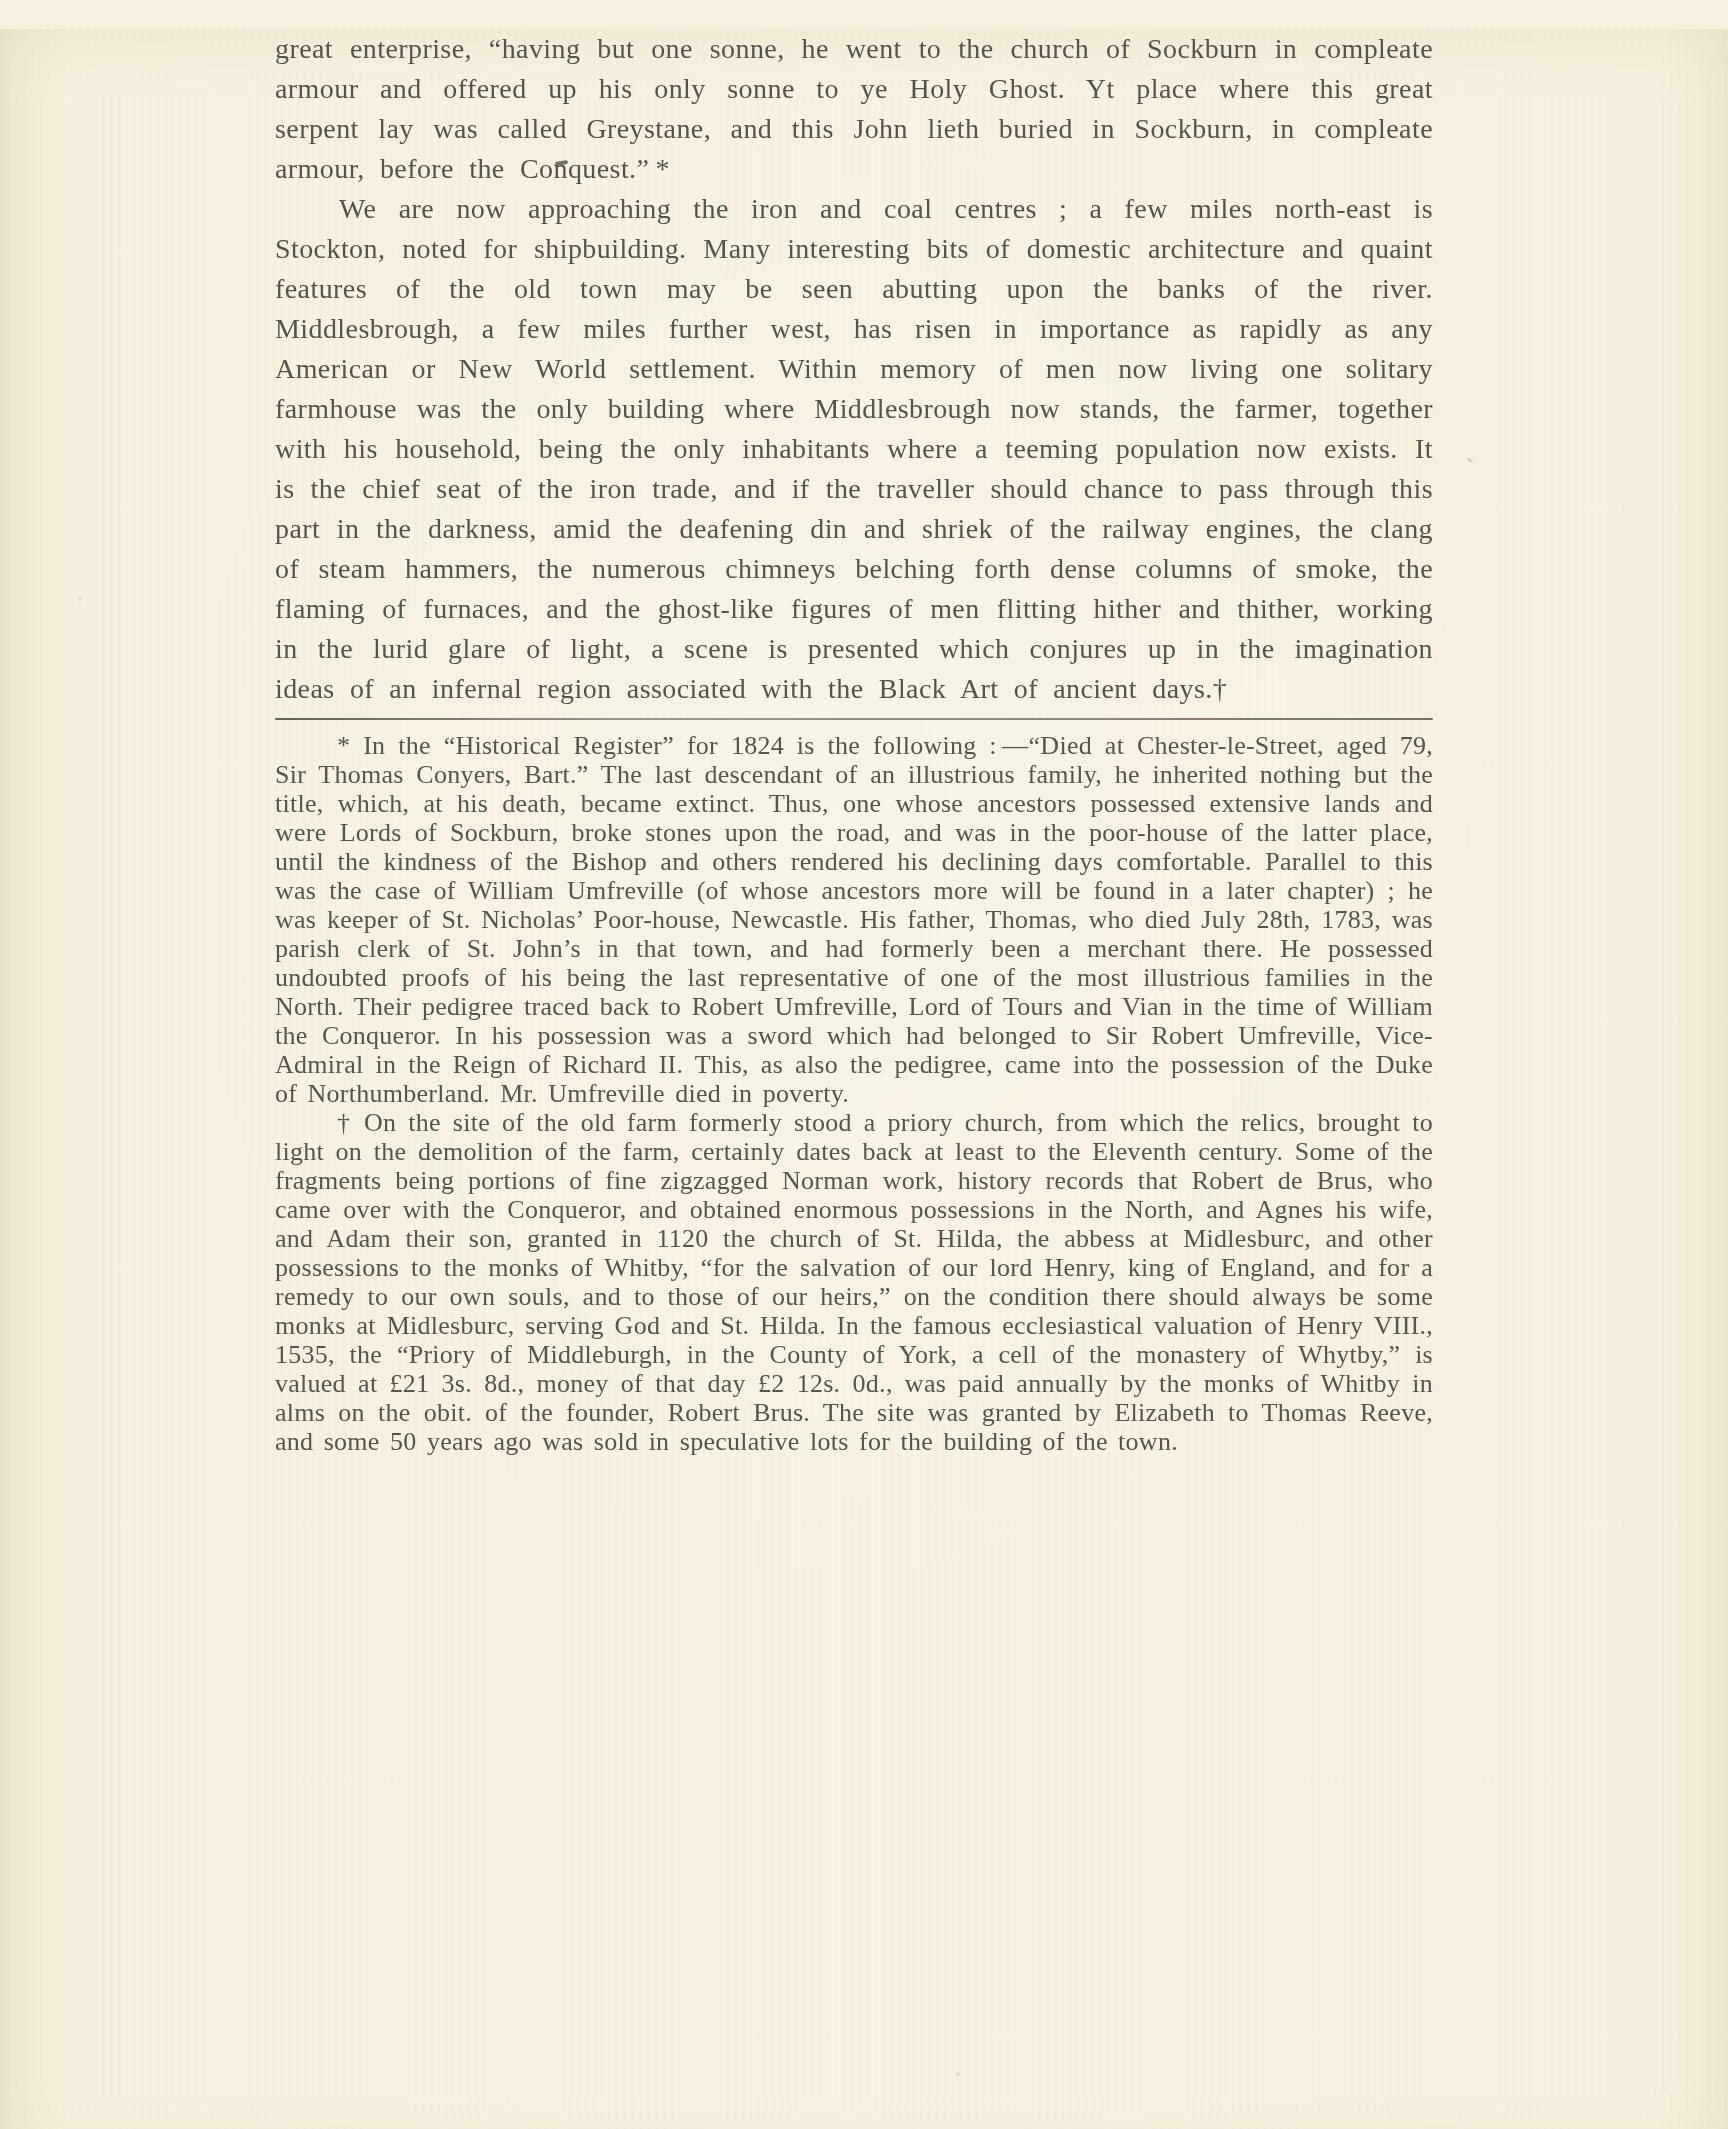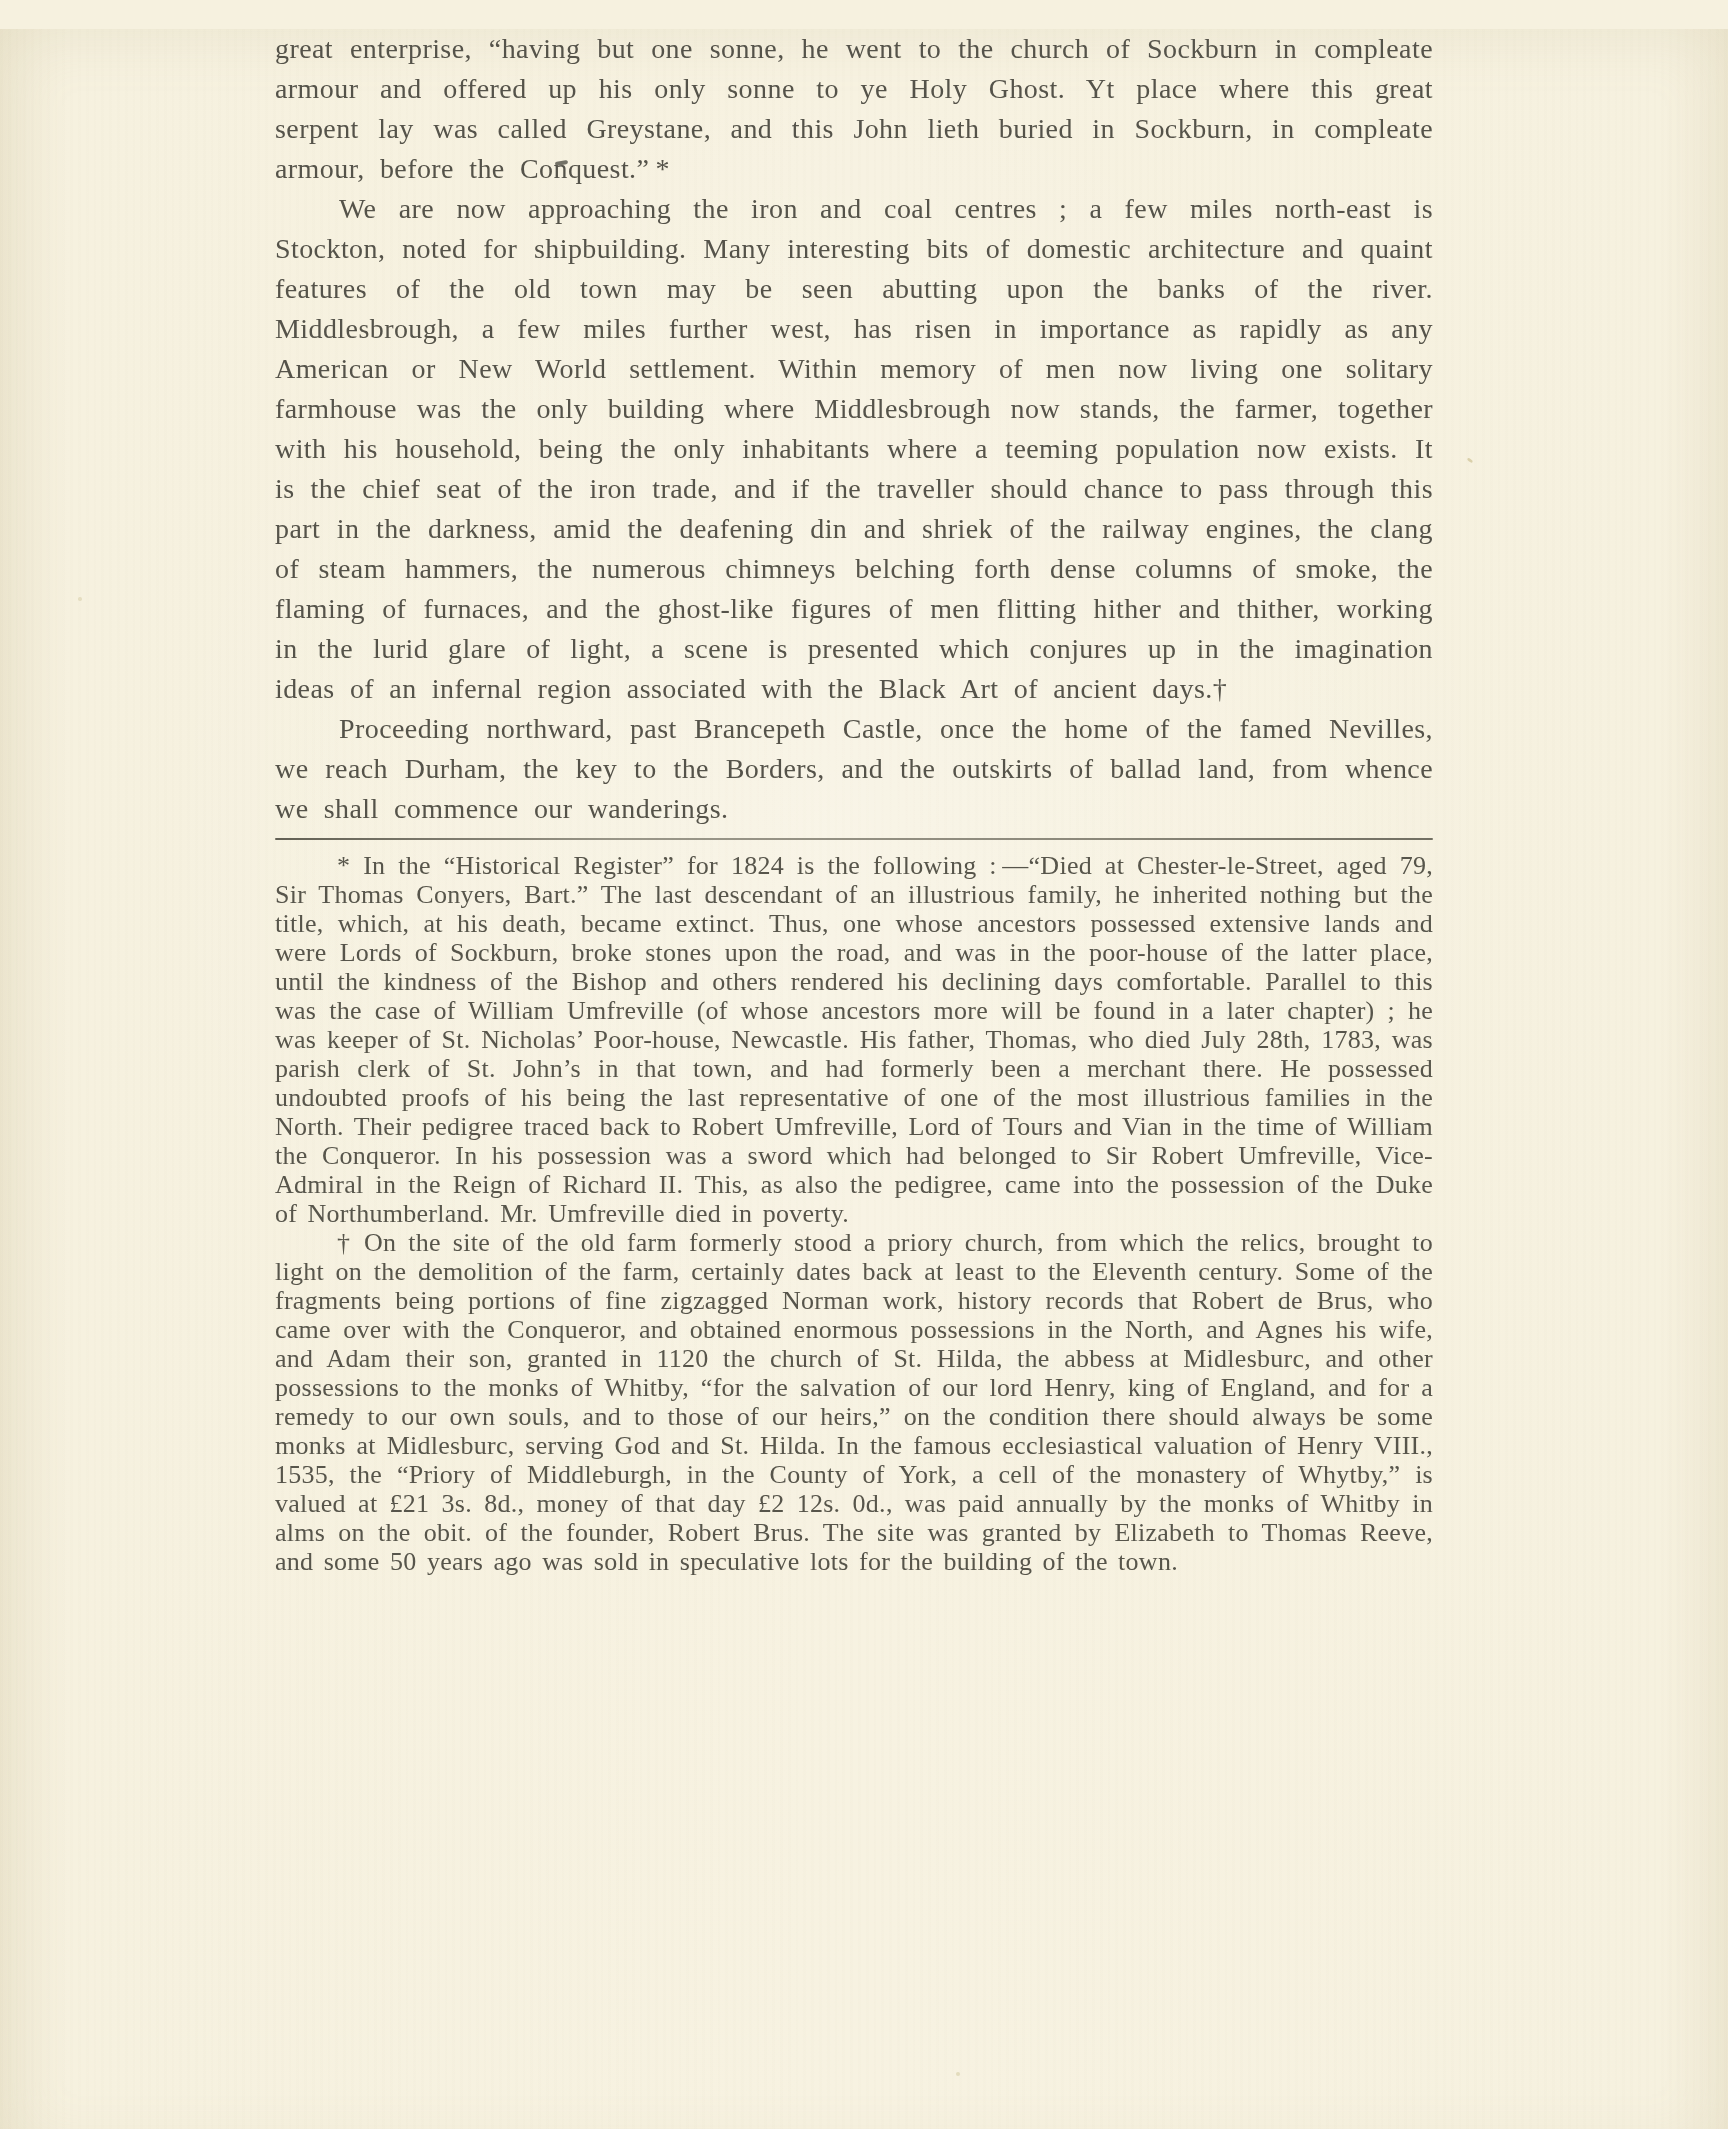--- a/index.html
+++ b/index.html
@@ -114,21 +114,20 @@
 
   <span class="ink-dash"></span>
   <span class="paper-speck speck-1"></span>
   <span class="paper-speck speck-2"></span>
   <span class="paper-speck speck-3"></span>
 
 
   <main class="body-text">
     <p>great enterprise, “having but one sonne, he went to the church of Sockburn in compleate armour and offered up his only sonne to ye Holy Ghost.  Yt place where this great serpent lay was called Greystane, and this John lieth buried in Sockburn, in compleate armour, before the Conquest.” *</p>
     <p class="indented">We are now approaching the iron and coal centres&nbsp;; a few miles north-east is Stockton, noted for shipbuilding.  Many interesting bits of domestic architecture and quaint features of the old town may be seen abutting upon the banks of the river.  Middlesbrough, a few miles further west, has risen in importance as rapidly as any American or New World settlement.  Within memory of men now living one solitary farmhouse was the only building where Middlesbrough now stands, the farmer, together with his household, being the only inhabitants where a teeming population now exists.  It is the chief seat of the iron trade, and if the traveller should chance to pass through this part in the darkness, amid the deafening din and shriek of the railway engines, the clang of steam hammers, the numerous chimneys belching forth dense columns of smoke, the flaming of furnaces, and the ghost-like figures of men flitting hither and thither, working in the lurid glare of light, a scene is presented which conjures up in the imagination ideas of an infernal region associated with the Black Art of ancient days.†</p>
-    <p class="indented">Proceeding northward, past Brancepeth Castle, once the home of the famed Nevilles, we reach Durham, the key to the Borders, and the outskirts of ballad land, from whence we shall commence our wanderings.</p>
   </main>
 
   <hr class="footnote-rule">
 
   <section class="footnotes">
     <p><span>*</span>&nbsp;<span>In the “Historical Register” for 1824 is the following&nbsp;: —“Died at Chester-le-Street, aged 79, Sir Thomas Conyers, Bart.”  The last descendant of an illustrious family, he inherited nothing but the title, which, at his death, became extinct.  Thus, one whose ancestors possessed extensive lands and were Lords of Sockburn, broke stones upon the road, and was in the poor-house of the latter place, until the kindness of the Bishop and others rendered his declining days comfortable.  Parallel to this was the case of William Umfreville (of whose ancestors more will be found in a later chapter)&nbsp;; he was keeper of St. Nicholas’ Poor-house, Newcastle.  His father, Thomas, who died July 28th, 1783, was parish clerk of St. John’s in that town, and had formerly been a merchant there.  He possessed undoubted proofs of his being the last representative of one of the most illustrious families in the North.  Their pedigree traced back to Robert Umfreville, Lord of Tours and Vian in the time of William the Conqueror.  In his possession was a sword which had belonged to Sir Robert Umfreville, Vice-Admiral in the Reign of Richard II.  This, as also the pedigree, came into the possession of the Duke of Northumberland.  Mr. Umfreville died in poverty.</span></p>
     <p><span>†</span>&nbsp;<span>On the site of the old farm formerly stood a priory church, from which the relics, brought to light on the demolition of the farm, certainly dates back at least to the Eleventh century.  Some of the fragments being portions of fine zigzagged Norman work, history records that Robert de Brus, who came over with the Conqueror, and obtained enormous possessions in the North, and Agnes his wife, and Adam their son, granted in 1120 the church of St. Hilda, the abbess at Midlesburc, and other possessions to the monks of Whitby, “for the salvation of our lord Henry, king of England, and for a remedy to our own souls, and to those of our heirs,” on the condition there should always be some monks at Midlesburc, serving God and St. Hilda.  In the famous ecclesiastical valuation of Henry VIII., 1535, the “Priory of Middleburgh, in the County of York, a cell of the monastery of Whytby,” is valued at £21 3s. 8d., money of that day £2 12s. 0d., was paid annually by the monks of Whitby in alms on the obit. of the founder, Robert Brus.  The site was granted by Elizabeth to Thomas Reeve, and some 50 years ago was sold in speculative lots for the building of the town.</span></p>
   </section>
 
 </div>

